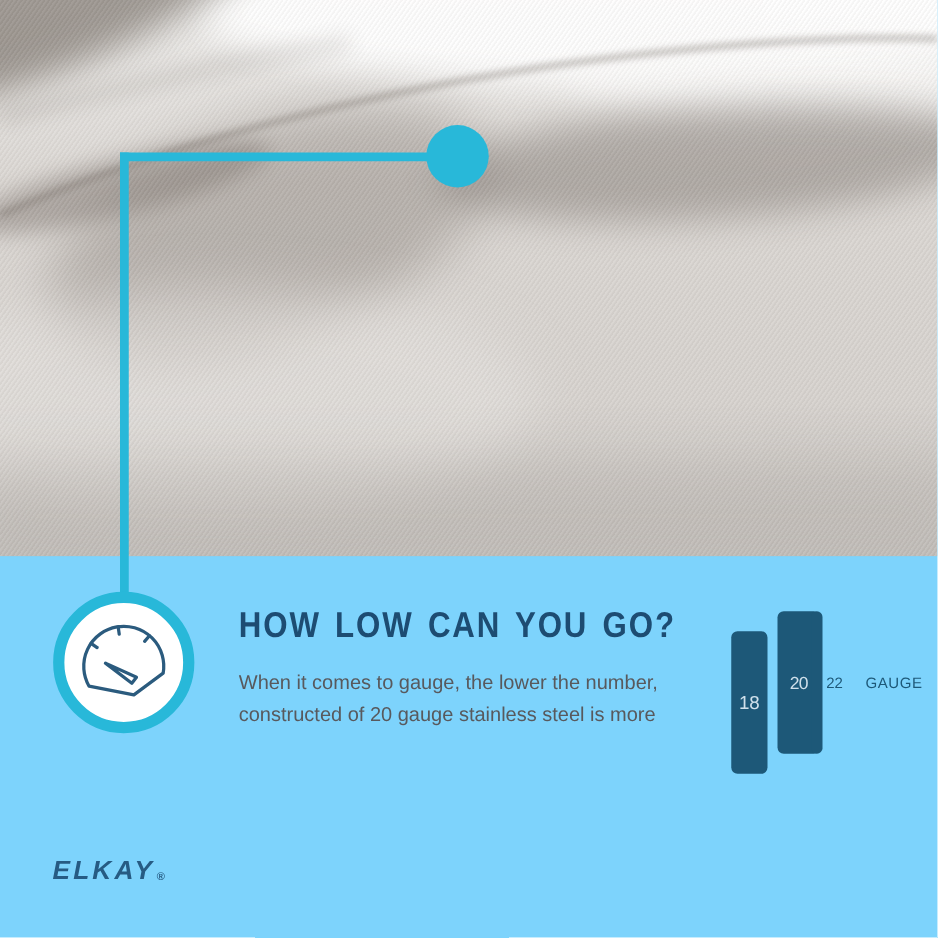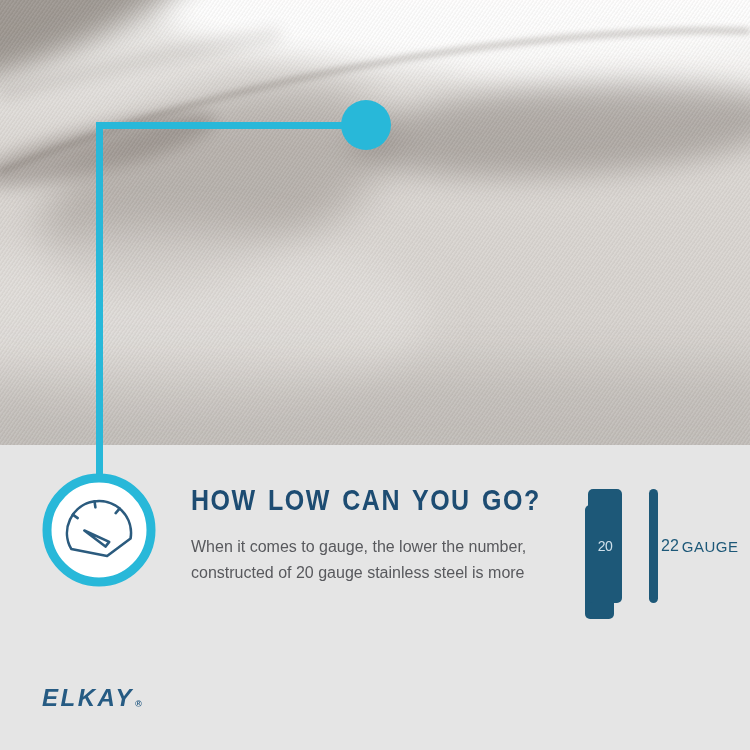--- a/index.html
+++ b/index.html
@@ -1,17 +1,17 @@
 <!DOCTYPE html>
 <html><head>
 <meta charset="utf-8">
 <style>
   * { margin: 0; padding: 0; box-sizing: border-box; }
   html, body { width: 750px; height: 750px; background: #ffffff; font-family: "Liberation Sans", sans-serif; }
-  .stage { position: relative; width: 750px; height: 750px; overflow: hidden; background: #e5e5e5; }
+  .stage { position: relative; width: 750px; height: 750px; overflow: hidden; background: #7dd3fc; }
 
   
   .photo { position: absolute; left: 0; top: 0; width: 750px; height: 445px; overflow: hidden; }
   .photo svg { position: absolute; left: 0; top: 0; }
   .brush {
     position: absolute; inset: 0;
     background: repeating-linear-gradient(125deg,
       rgba(255,255,255,0.07) 0px, rgba(255,255,255,0.07) 1px,
       rgba(104,98,92,0.06) 2px, rgba(104,98,92,0.06) 3px);
   }
@@ -29,31 +29,31 @@
     transform: scaleY(1.15); transform-origin: left top; white-space: nowrap;
   }
   .body-copy { position: absolute; left: 191px; top: 534px; font-size: 16px; line-height: 25.5px; }
   .body-copy div { white-space: nowrap; }
 
   
   .gbar { position: absolute; top: 489px; height: 114px; border-radius: 5px;
           display: flex; align-items: center; justify-content: center;
           color: #cfe0eb; font-size: 15px; }
   .gbar-1 { left: 585px; width: 29px; margin-top: 16px; }
-  .gbar-2 { left: 588px; width: 34px; font-size: 14px; letter-spacing: -0.5px; }
+  .gbar-2 { left: 622px; width: 34px; font-size: 14px; letter-spacing: -0.5px; }
   .gbar-3 { left: 649px; width: 9px; }
   .glegend { position: absolute; left: 661px; top: 489px; height: 114px;
              display: flex; align-items: center; }
-  .glegend .num  { font-size: 16px; }
-  .glegend .unit { font-size: 15px; letter-spacing: 0.5px; margin-left: 3px; }
+  .glegend .num  { font-size: 12px; }
+  .glegend .unit { font-size: 12px; letter-spacing: 0.5px; margin-left: 18px; }
 
   
   .logo { position: absolute; left: 42px; top: 686px; display: flex; align-items: flex-end;
           font-style: italic; font-weight: bold; }
-  .logo .brand { font-size: 24px; letter-spacing: 2.5px; line-height: 1; }
+  .logo .brand { font-size: 21px; letter-spacing: 2.5px; line-height: 1; }
   .logo .reg   { font-size: 9px; line-height: 1; margin-left: 1px; margin-bottom: 1px; }
 </style>
 </head>
 <body>
 
 <div class="stage">
 
   <div class="photo">
     <svg width="750" height="445" viewBox="0 0 750 445" aria-hidden="true">
       <defs>

